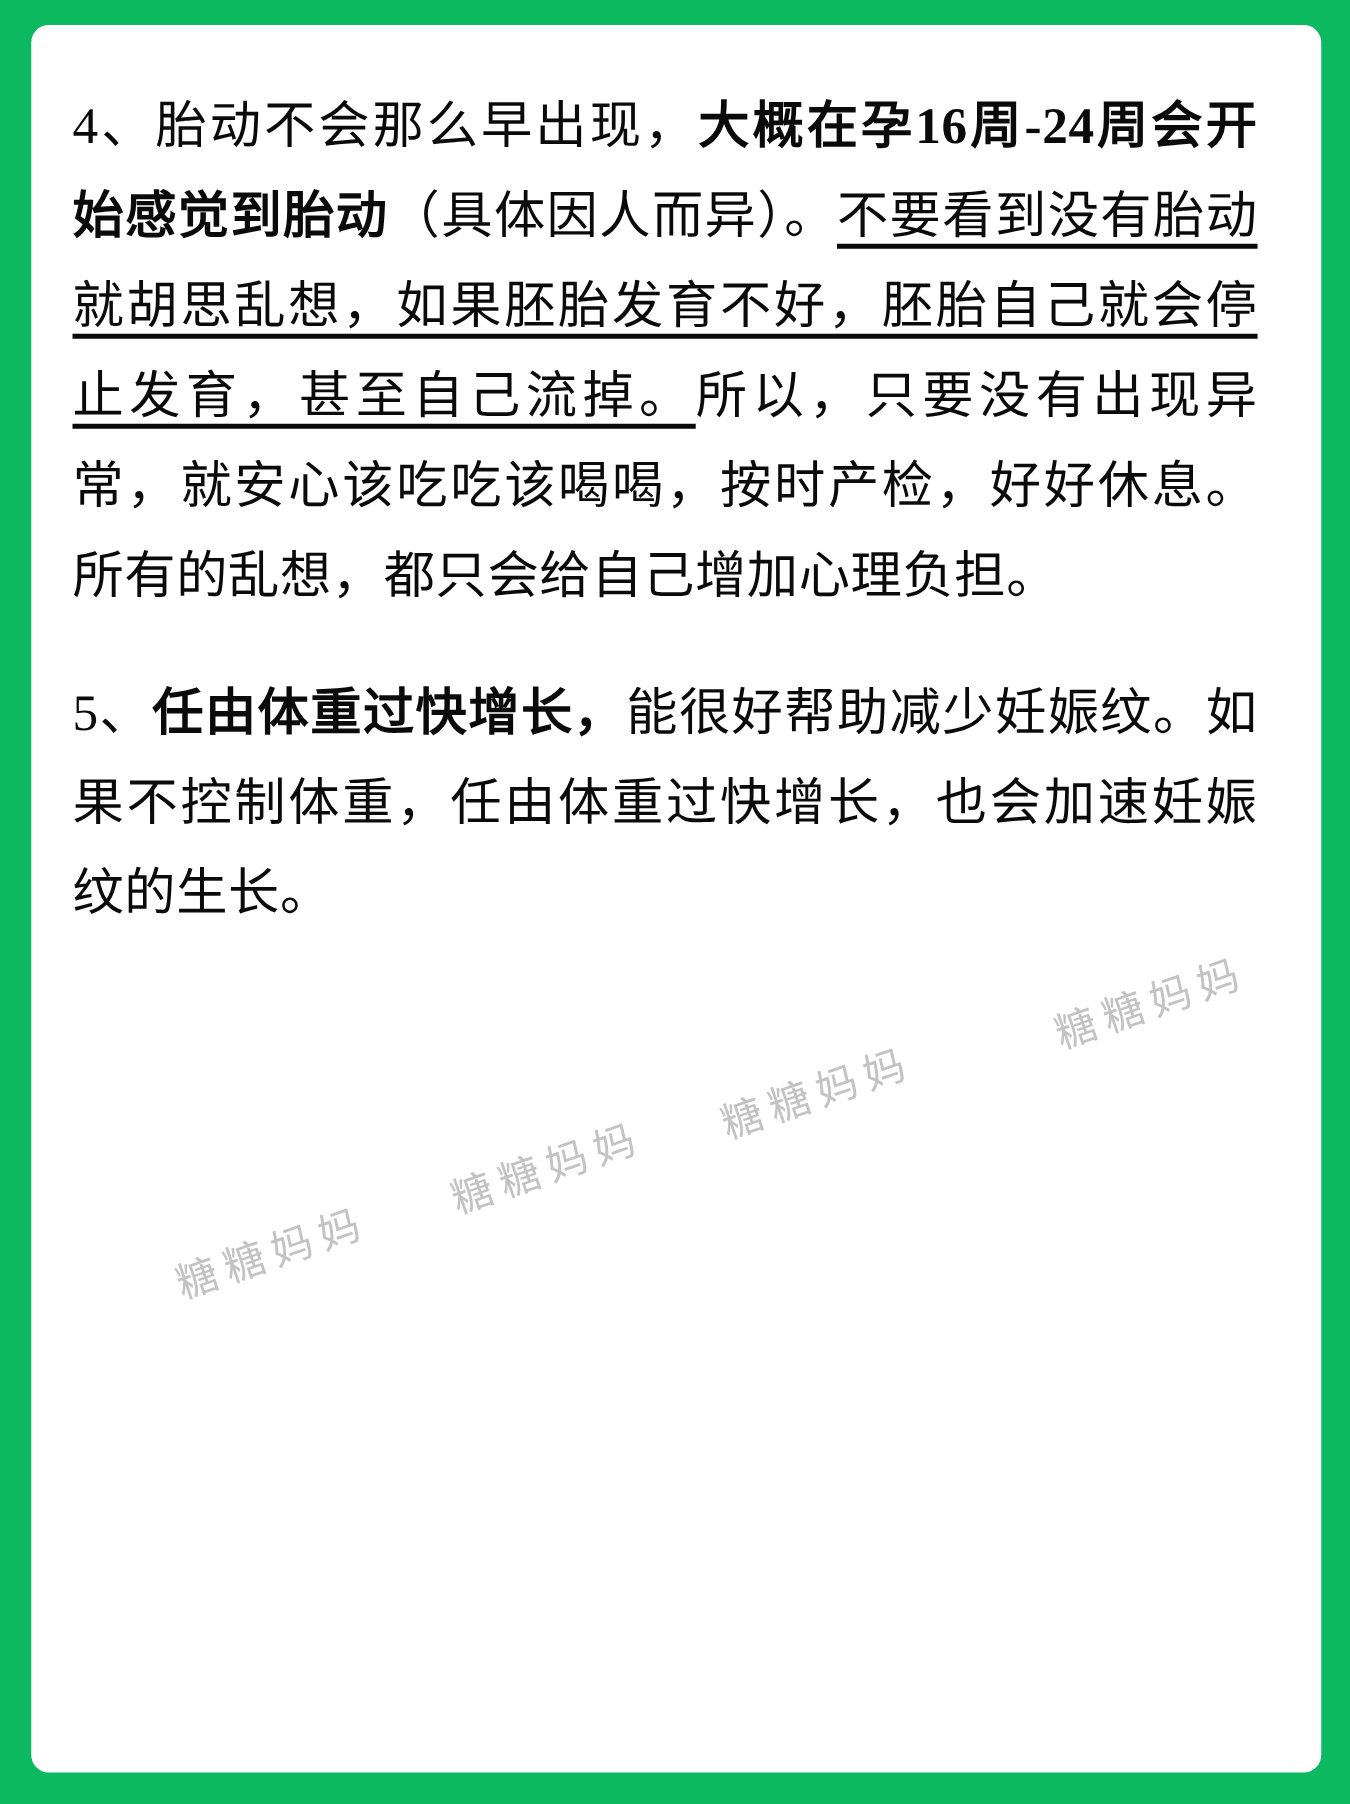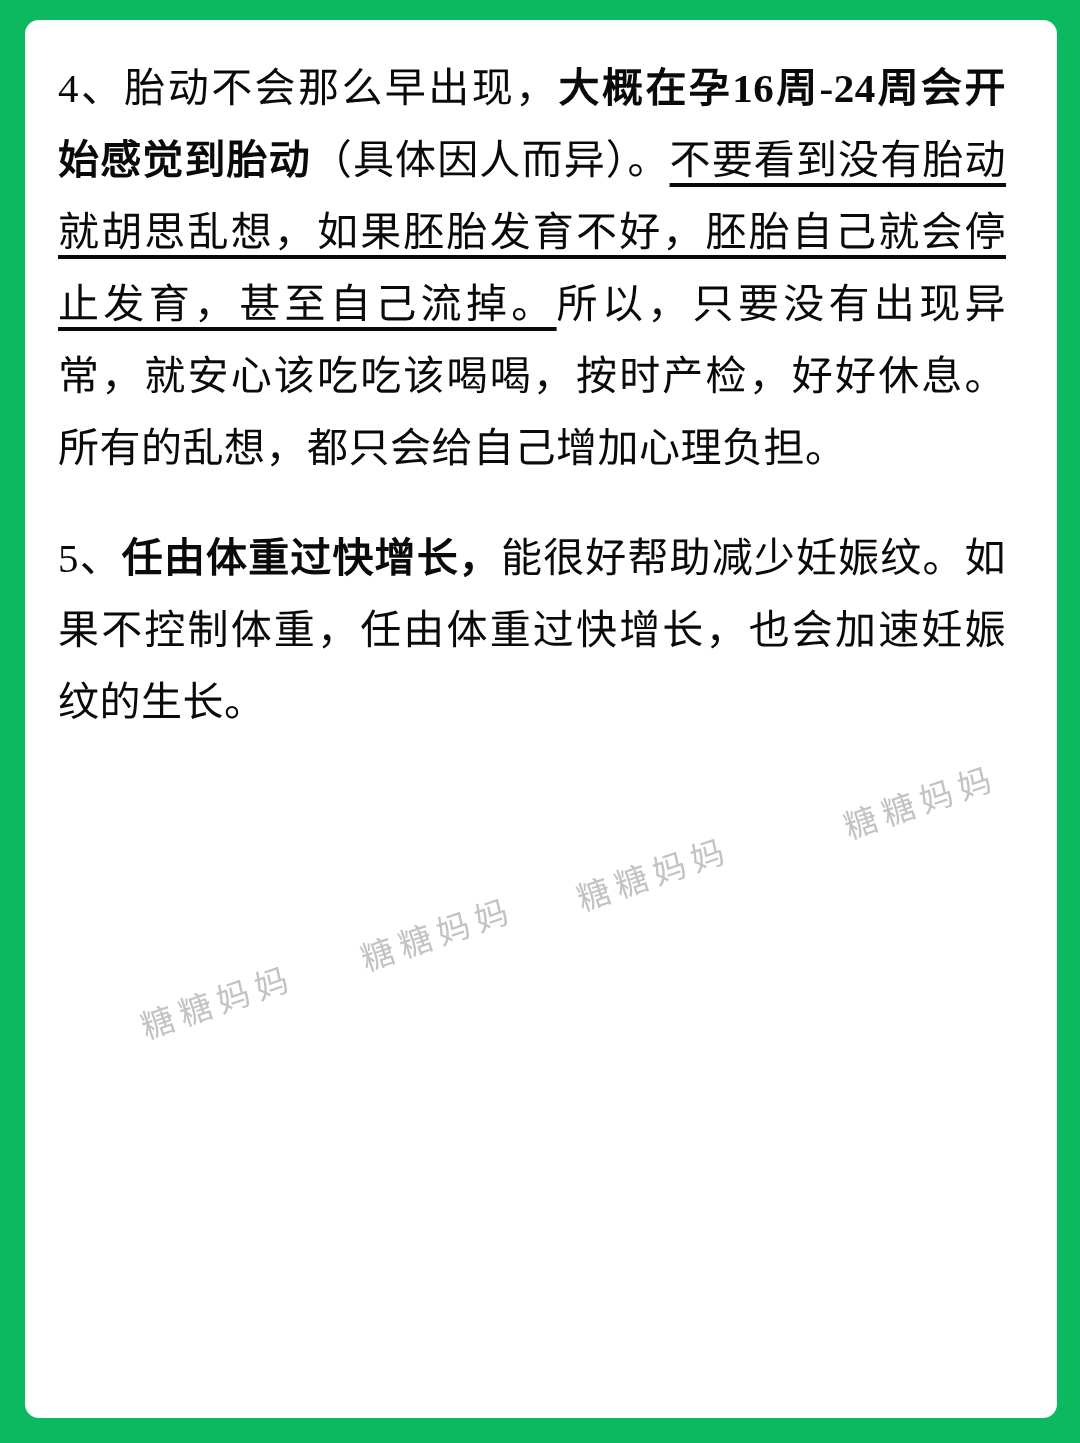--- a/index.html
+++ b/index.html
@@ -20,21 +20,21 @@
     top: 20px;
     width: 1032px;
     height: 1398px;
     background: #ffffff;
     border-radius: 14px;
     overflow: hidden;
   }
   .article {
     position: absolute;
     left: 33px;
-    top: 32px;
+    top: 44px;
     width: 948px;
     z-index: 2;
   }
   .article p {
     margin: 0 0 38px 0;
     font-size: 41px;
     line-height: 72px;
     color: #0a0a0a;
     text-align: justify;
     letter-spacing: 0.5px;

